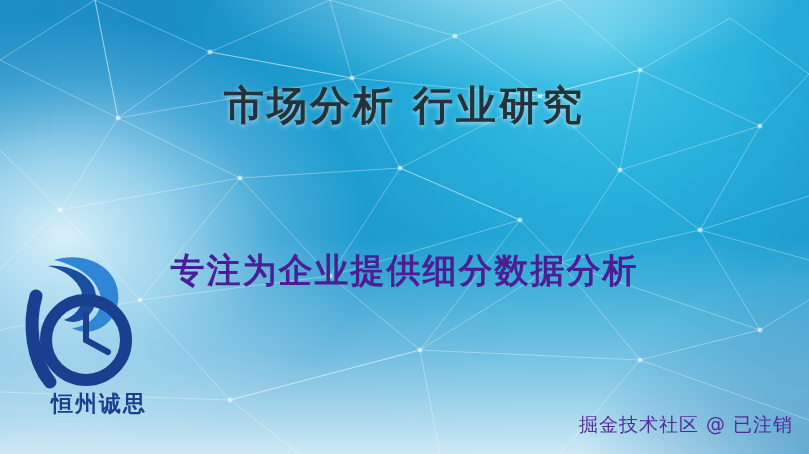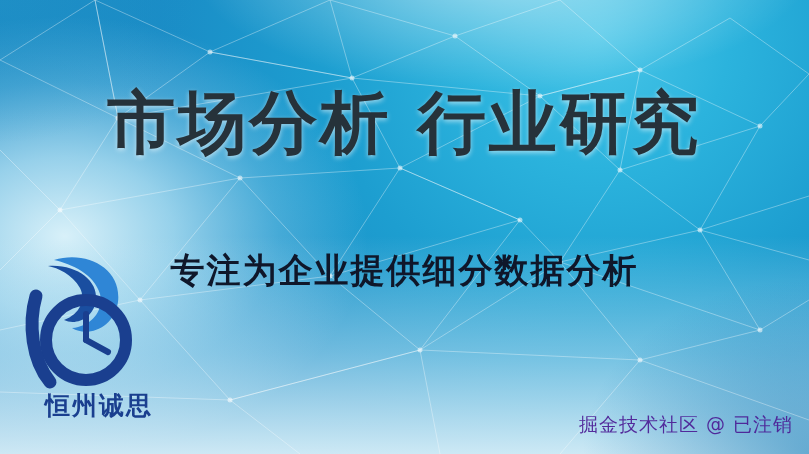--- a/index.html
+++ b/index.html
@@ -56,58 +56,58 @@
   }
 
   
   .title {
     position: absolute;
     left: 0;
     right: 0;
     top: 78px;
     text-align: center;
     font-family: "DejaVu Sans", "Liberation Sans", sans-serif;
-    font-size: 68px;
+    font-size: 40px;
     font-weight: 700;
     color: #26323a;
     letter-spacing: 3px;
     text-shadow: 0 2px 5px rgba(255,255,255,0.55);
     white-space: nowrap;
   }
   .subtitle {
     position: absolute;
     left: 0;
     right: 0;
     top: 248px;
     text-align: center;
     font-family: "DejaVu Sans", "Liberation Sans", sans-serif;
     font-size: 34px;
     font-weight: 700;
-    color: #0f172a;
+    color: #4c1d95;
     letter-spacing: 2px;
     white-space: nowrap;
   }
 
   
   .logo {
     position: absolute;
     left: 14px;
     top: 244px;
     width: 170px;
     height: 185px;
   }
   .logo svg { display: block; }
   .logo-text {
     position: absolute;
     left: 0;
     top: 145px;
     width: 170px;
     text-align: center;
     font-family: "DejaVu Sans", "Liberation Sans", sans-serif;
-    font-size: 25px;
+    font-size: 22px;
     font-weight: 700;
     color: #1a3f8f;
     letter-spacing: 2px;
     white-space: nowrap;
   }
 
   
   .watermark {
     position: absolute;
     right: 16px;

